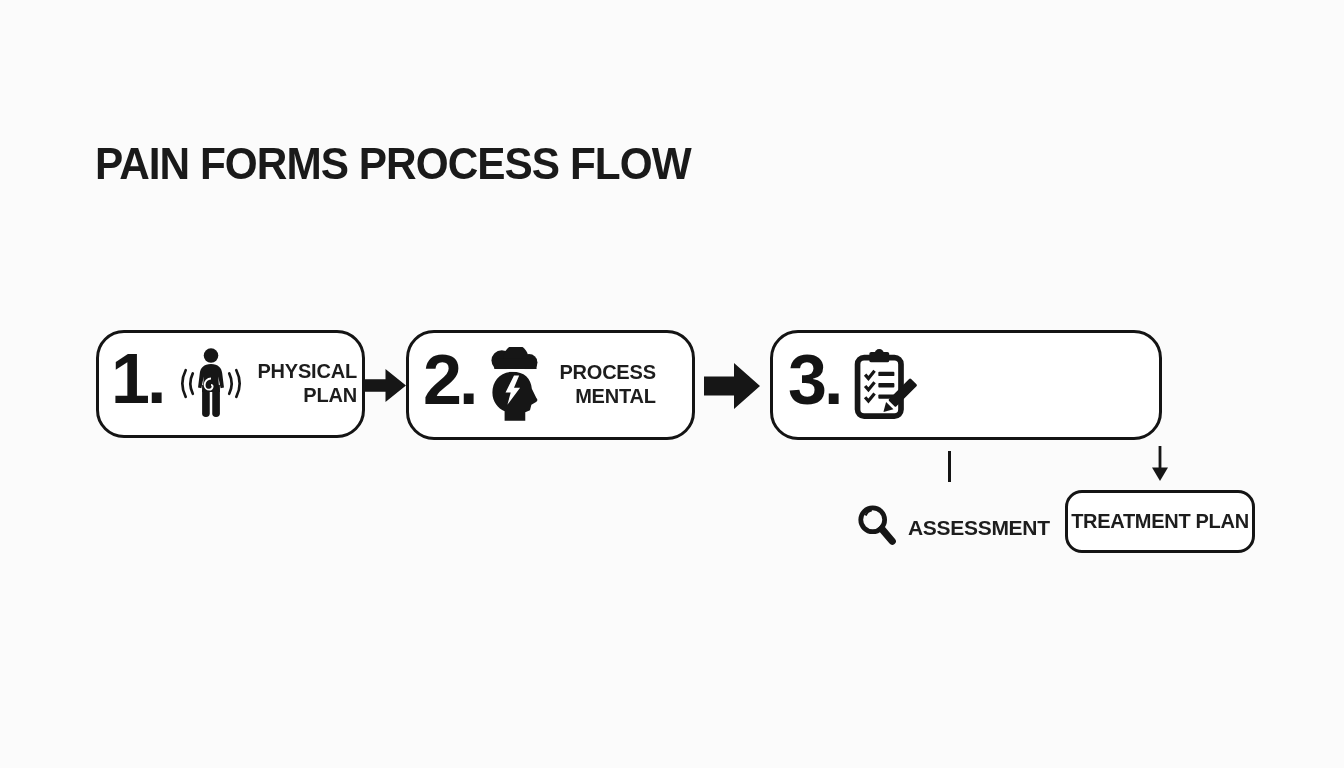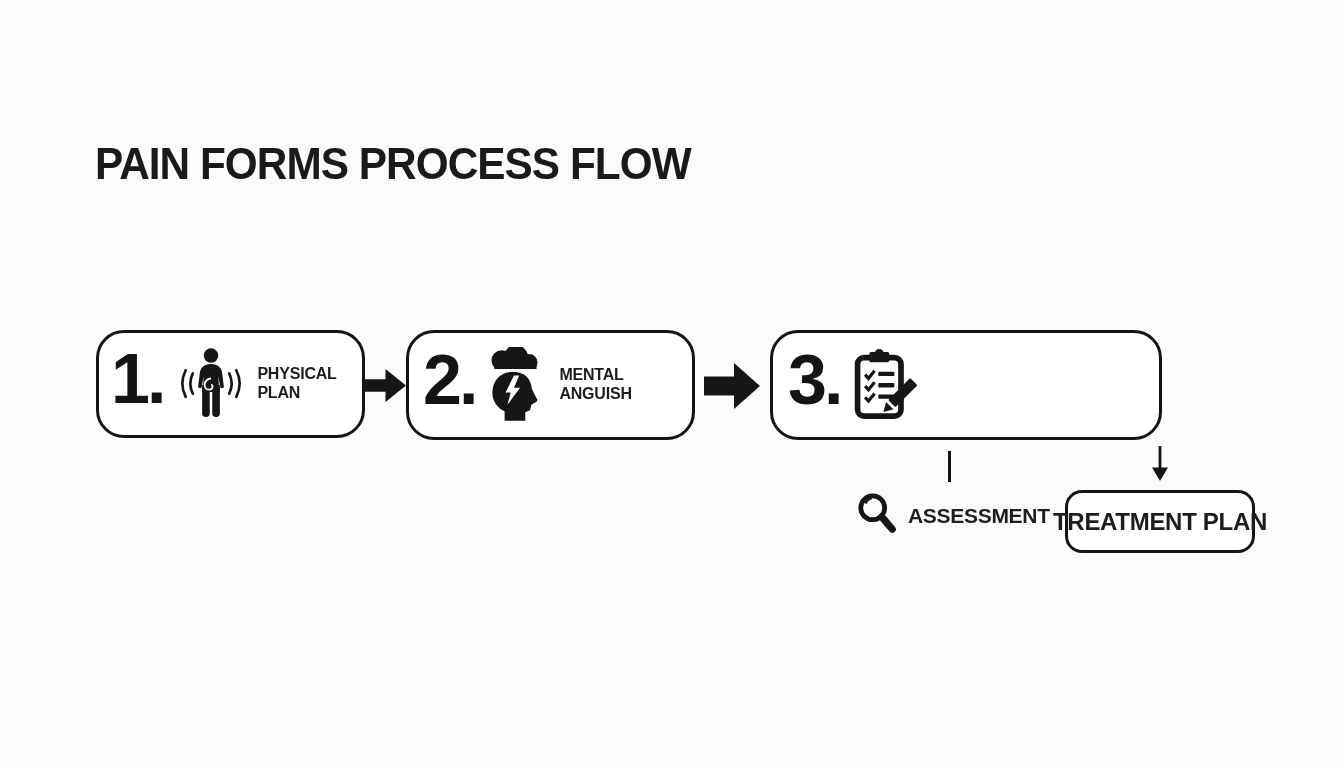--- a/index.html
+++ b/index.html
@@ -1,17 +1,17 @@
 <!DOCTYPE html>
 <html><head>
 <meta charset="utf-8">
 <style>
   html,body{margin:0;padding:0;}
   body{font-family:"Liberation Sans",sans-serif;background:#fbfbfb;}
-  .canvas{position:relative;width:1344px;height:768px;background:#fbfbfb;overflow:hidden;color:#161616;}
+  .canvas{position:relative;width:1344px;height:768px;background:#fbfbfb;overflow:hidden;color:#161616;text-align:right;}
 
   .title{
     position:absolute;left:95px;top:138px;
     font-size:45px;font-weight:700;letter-spacing:-1px;color:#1a1a1a;
     transform:scaleX(.94);transform-origin:left center;white-space:nowrap;
   }
 
   .step-box{
     position:absolute;display:flex;align-items:center;
     background:#ffffff;border:3px solid #141414;border-radius:28px;
@@ -23,41 +23,41 @@
 
   .step-number{
     font-size:70px;font-weight:700;letter-spacing:-3px;line-height:1;
     margin-top:-10px;color:#141414;flex:0 0 auto;
   }
   .step-icon{flex:0 0 auto;display:flex;align-items:center;justify-content:center;}
   .step-1 .step-icon{margin-left:16px;}
   .step-2 .step-icon{margin-left:8px;}
   .step-3 .step-icon{margin-left:10px;}
   .step-label{
-    margin-left:14px;font-size:16px;font-weight:700;line-height:1.18;
+    margin-left:14px;font-size:20px;font-weight:700;line-height:1.18;
     letter-spacing:-0.2px;color:#1d1d1d;
   }
 
   .flow-arrow{position:absolute;}
   .flow-arrow svg{display:block;}
   .arrow-1{left:363px;top:366px;}
   .arrow-2{left:704px;top:359px;}
 
   .branch-line{position:absolute;left:948px;top:451px;width:3px;height:31px;background:#141414;}
   .branch-arrow{position:absolute;left:1149px;top:446px;}
 
-  .assessment{position:absolute;left:856px;top:491px;display:flex;align-items:center;}
+  .assessment{position:absolute;left:856px;top:503px;display:flex;align-items:center;}
   .assessment-label{margin-left:10px;font-size:21px;font-weight:700;letter-spacing:-0.3px;color:#1d1d1d;}
 
   .treatment-box{
     position:absolute;left:1065px;top:490px;width:190px;height:63px;
     background:#ffffff;border:3px solid #141414;border-radius:17px;
     display:flex;align-items:center;justify-content:center;box-sizing:border-box;
   }
-  .treatment-label{font-size:24px;font-weight:700;letter-spacing:-0.3px;white-space:nowrap;color:#1d1d1d;}
+  .treatment-label{font-size:20px;font-weight:700;letter-spacing:-0.3px;white-space:nowrap;color:#1d1d1d;}
 
   .ink{fill:#161616;}
 </style>
 </head>
 <body>
 
 <div class="canvas">
 
   <div class="title">PAIN FORMS PROCESS FLOW</div>
 
@@ -102,22 +102,22 @@
           <circle cx="35" cy="10.5" r="13"></circle>
           <circle cx="49" cy="16" r="9"></circle>
           <rect x="12" y="12" width="45" height="11"></rect>
           <path d="M31 26 C18 26 10 36 10 48 c0 10 6 17 13 20 l0 10 22 0 0 -9 5 -2 1.5 -6 5 -3 c1.8 -1 1.8 -2.6 0.3 -4.2 L52 44 C51 33 44 26 31 26 z"></path>
         </g>
         <rect x="6" y="23" width="54" height="2.8" fill="#ffffff"></rect>
         <polygon points="33,30 24,48 29.5,48 26,61 39.5,43 33,43 38.5,30" fill="#ffffff"></polygon>
       </svg>
     </div>
     <div class="step-label">
+      <div>PROCESS</div>
       <div>MENTAL</div>
-      <div>ANGUISH</div>
     </div>
   </div>
 
   <div class="flow-arrow arrow-2">
     <svg viewBox="0 0 58 54" width="58" height="54">
         <polygon class="ink" points="0,17.5 30,17.5 30,4 56,27 30,50 30,36.5 0,36.5"></polygon>
       </svg>
   </div>
 
   <div class="step-box step-3">

